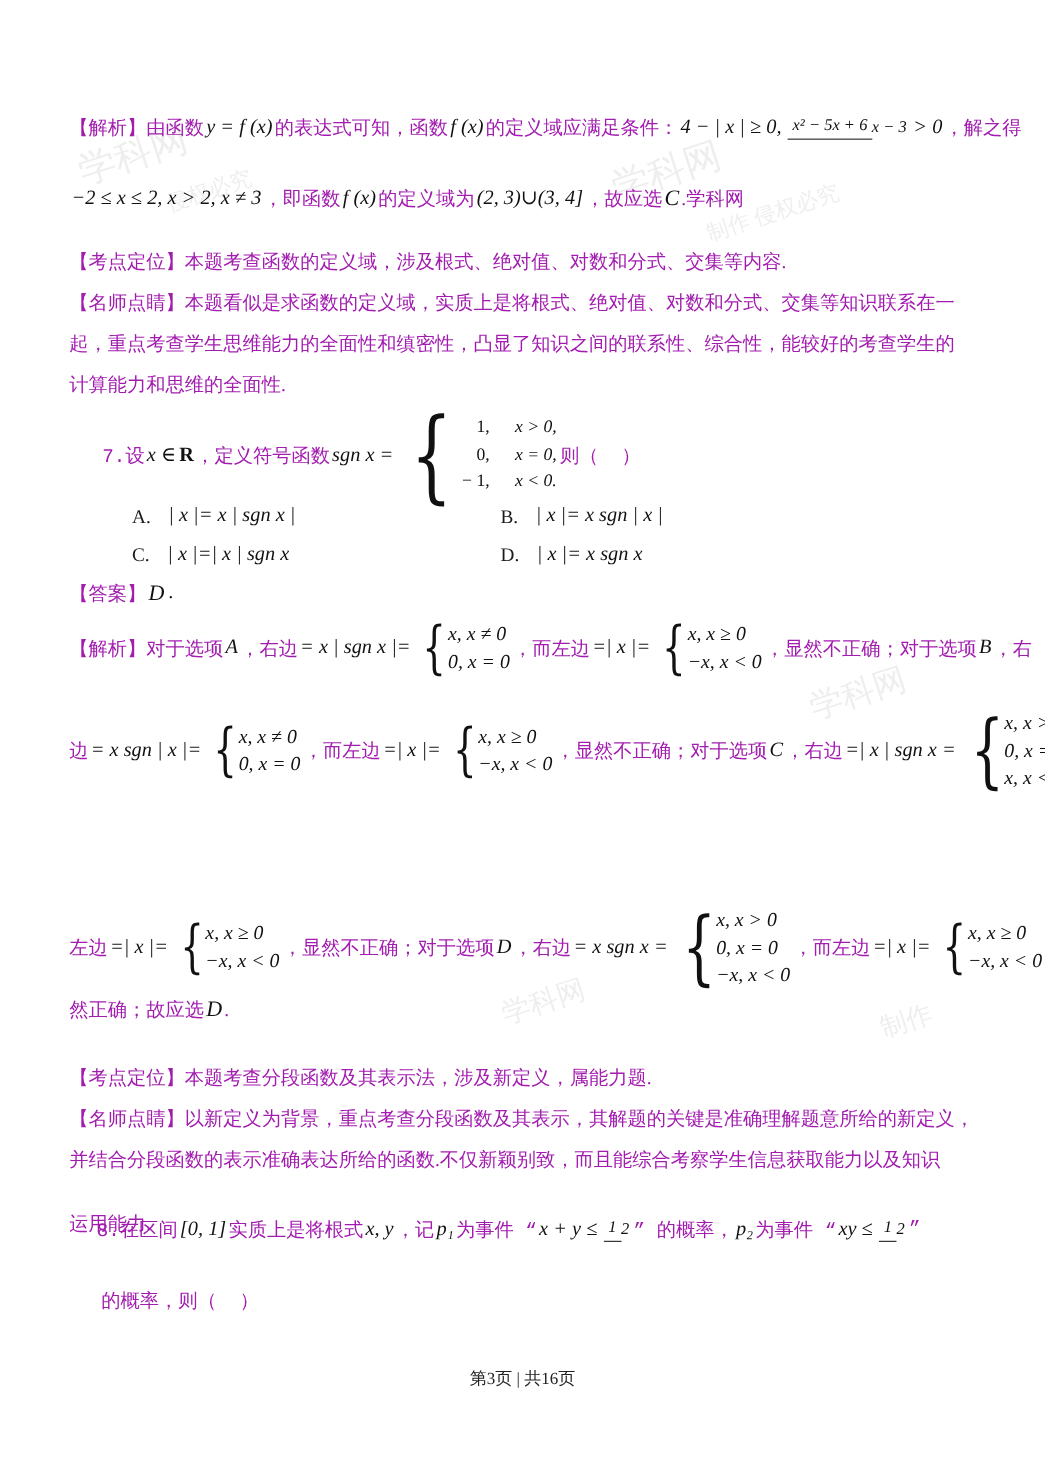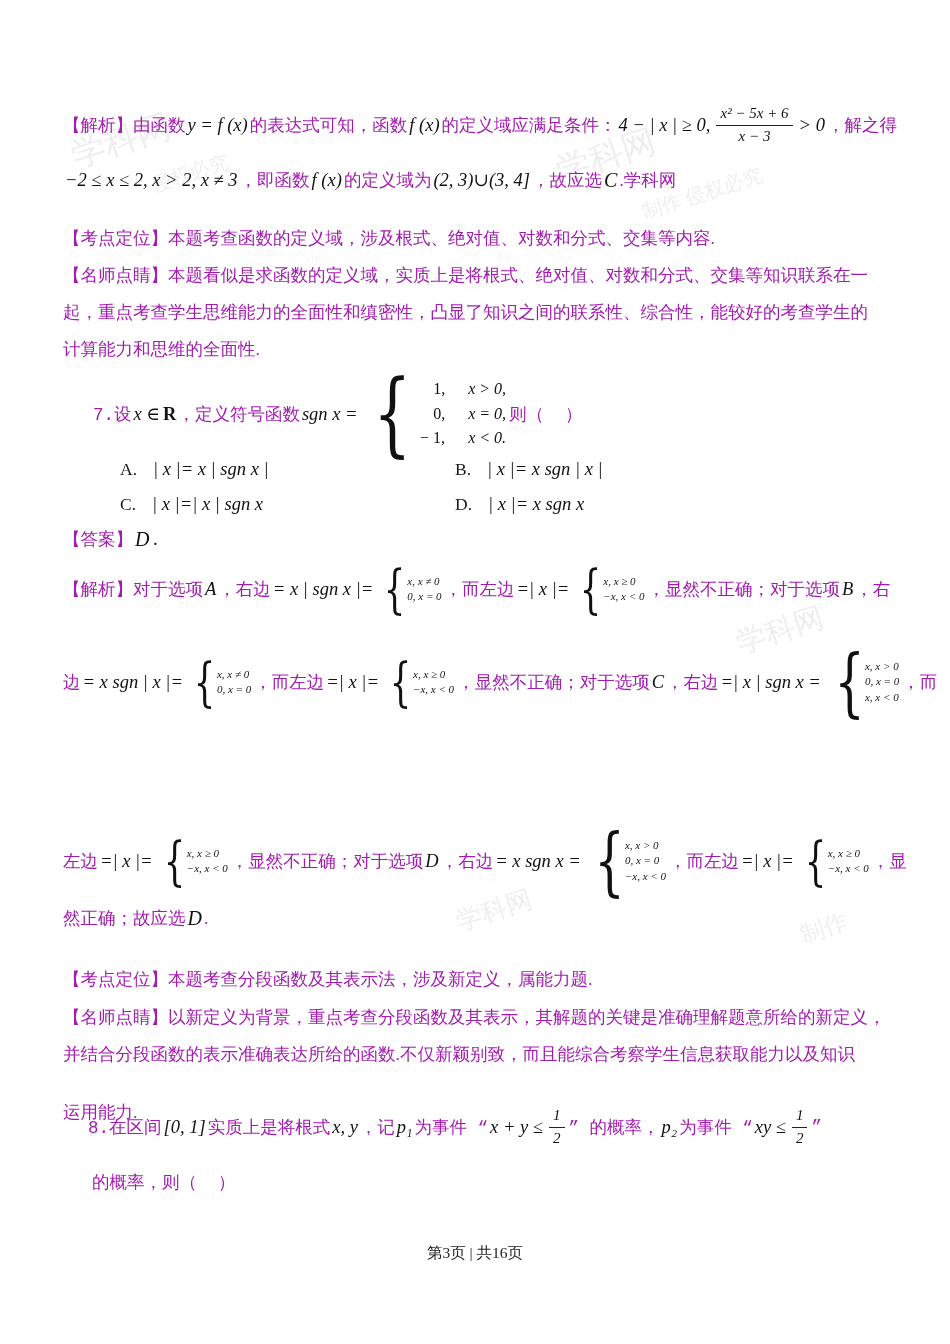--- a/index.html
+++ b/index.html
@@ -6,27 +6,27 @@
   .page{
     position:relative;width:950px;height:1344px;background:#fff;overflow:hidden;
     font-family:"Liberation Serif","DejaVu Serif",serif;font-size:17.5px;color:#1b1b1b;
   }
   .line{position:absolute;left:63px;display:flex;align-items:center;white-space:pre;}
   .red{color:#a21caf;}
   .cn{color:#a21caf;font-family:Liberation Mono, monospace;}
   .m{font-family:"Liberation Serif","DejaVu Serif",serif;font-style:italic;margin:0 2px;font-size:18.5px;color:#111;}
   .mb{font-family:"Liberation Serif","DejaVu Serif",serif;font-style:normal;font-weight:700;margin:0 1px;font-size:18.5px;color:#111;}
   .big{font-size:20px;}
-  .frac{display:inline-flex;flex-direction:column;align-items:center;font-style:italic;font-size:15px;line-height:1.3;margin:0 4px;color:#111;}
+  .frac{display:inline-flex;flex-direction:row;align-items:center;font-style:italic;font-size:15px;line-height:1.3;margin:0 4px;color:#111;}
   .frac .num{border-bottom:1.3px solid #222;padding:0 4px 1px;}
   .frac .den{padding-top:1px;}
   .pw{display:inline-flex;align-items:center;margin:0 3px;color:#111;}
   .pw .brace{display:inline-block;font-family:"DejaVu Serif",serif;font-style:normal;line-height:1;transform:scaleX(.65);color:#111;}
   .pw .rows{display:inline-flex;flex-direction:column;}
-  .pw .rows .row{font-style:italic;font-size:11px;line-height:1.38;white-space:pre;}
+  .pw .rows .row{font-style:italic;font-size:18px;line-height:1.38;white-space:pre;}
   .pw.two .brace{font-size:52px;margin-right:-4px;}
   .pw.three .brace{font-size:74px;margin-right:-8px;}
   .pw.def .brace{font-size:92px;margin-right:-12px;}
   .defrow{display:flex;font-size:16px;line-height:1.55;white-space:pre;}
   .defrow .v{font-style:normal;width:36px;text-align:right;}
   .defrow .c{font-style:italic;margin-left:23px;}
   .opt{position:absolute;display:flex;align-items:center;white-space:pre;}
   .opt .lab{margin-right:14px;color:#1b1b1b;}
   .footer{position:absolute;top:1243px;left:0;width:950px;text-align:center;font-size:15.5px;color:#222;}
   .wm{position:absolute;color:#9a9a9a;opacity:.16;transform:rotate(-18deg);pointer-events:none;white-space:pre;}

